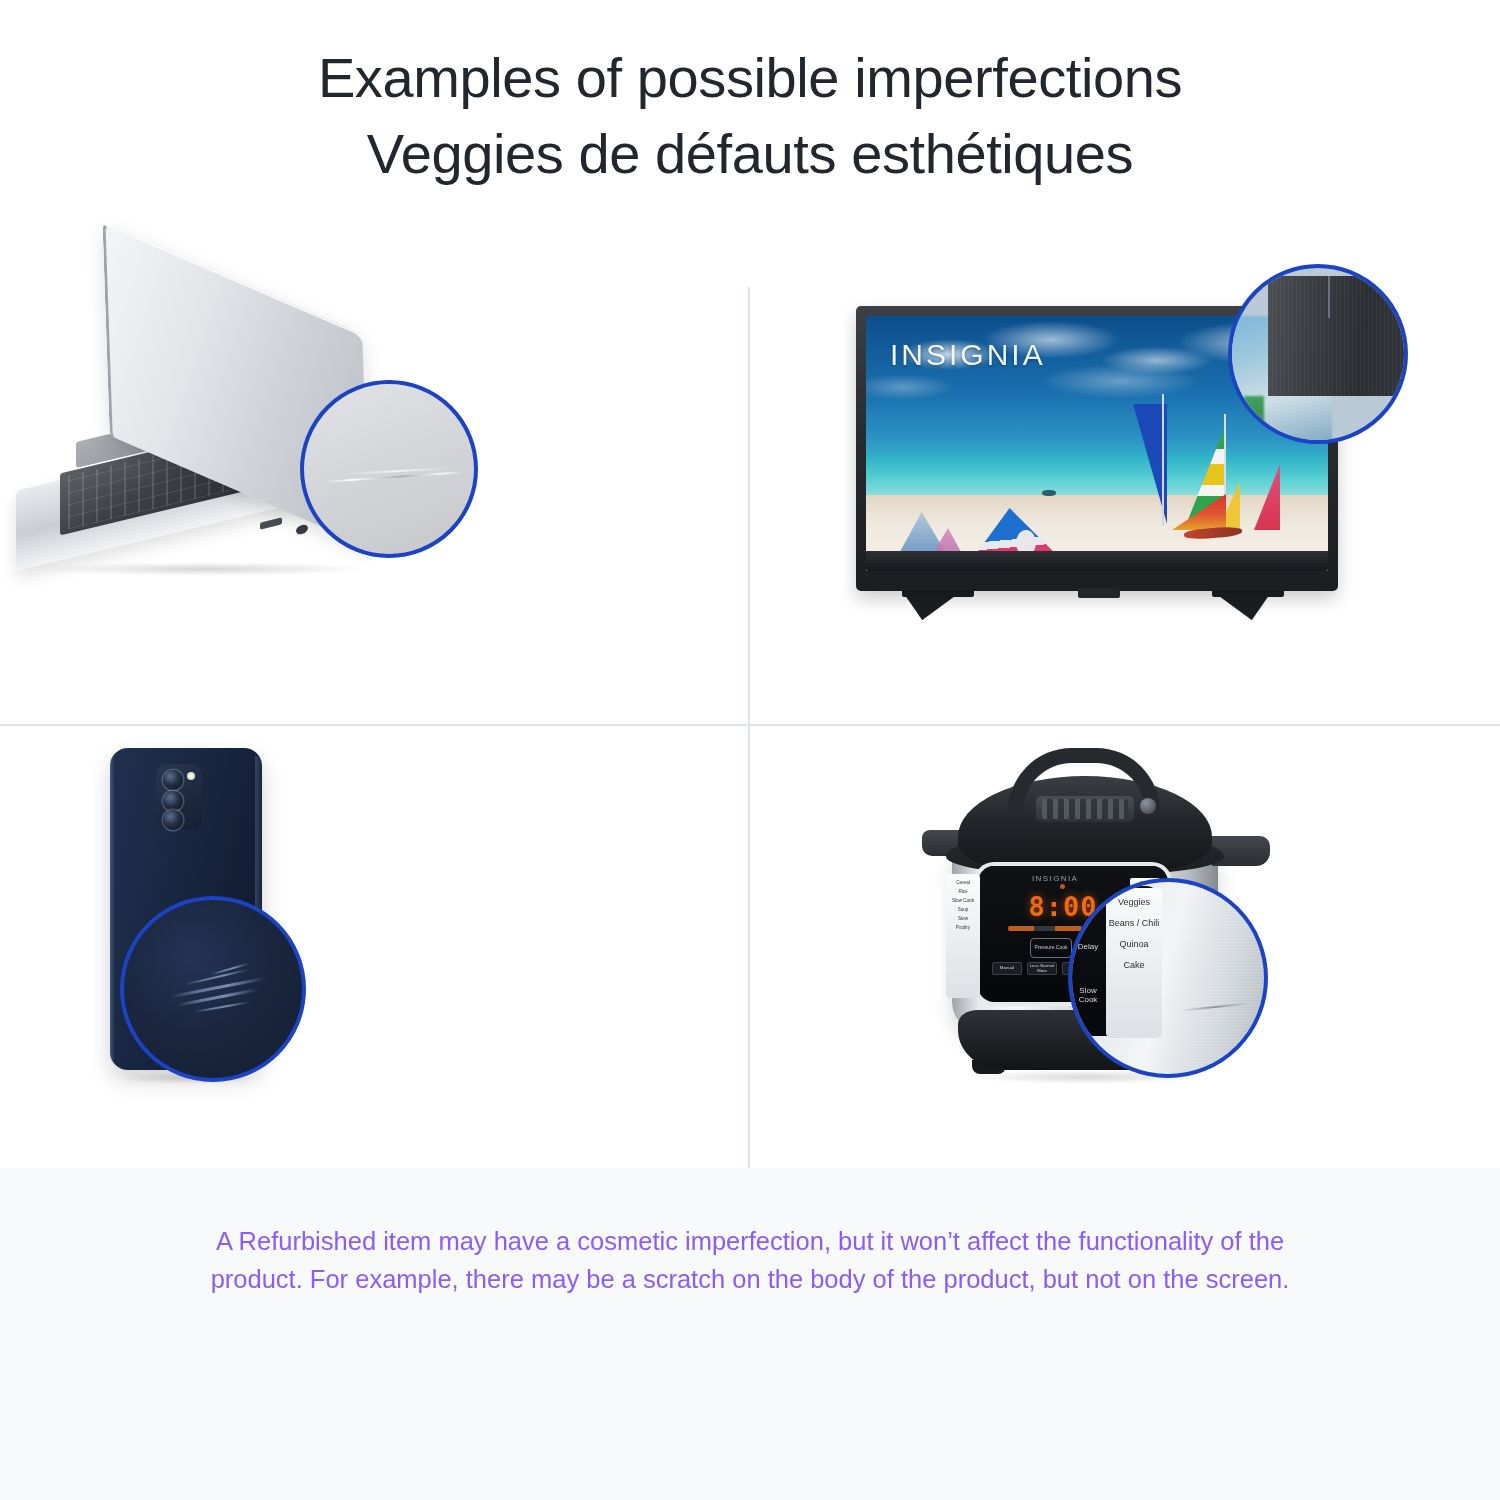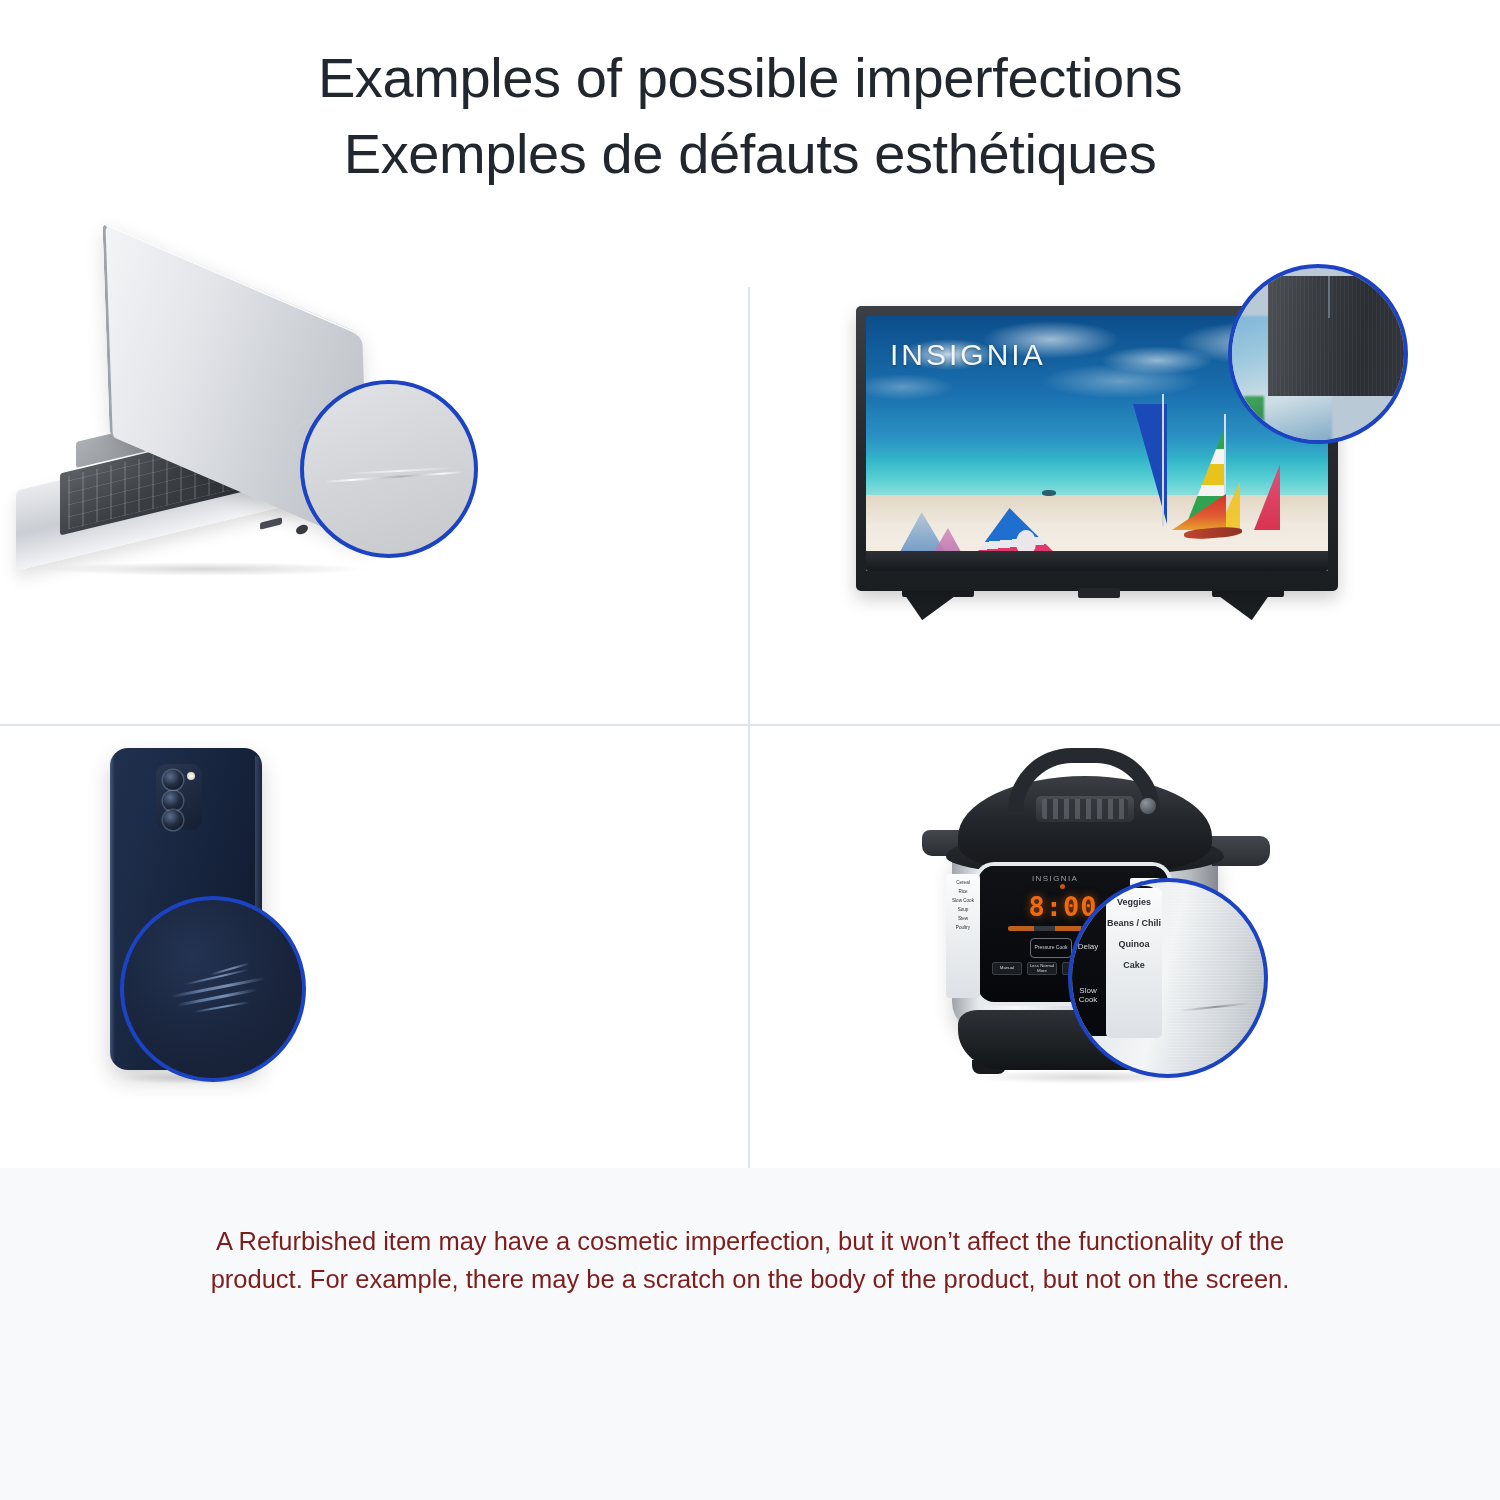--- a/index.html
+++ b/index.html
@@ -523,21 +523,21 @@
     background:linear-gradient(180deg,#0f1114,#06080b);
     border-radius:0 14px 14px 0;
   }
   .mag-cook .zoom-btns{
     position:absolute; left:34px; top:6px;
     width:56px; height:150px;
     background:linear-gradient(180deg,#fafbfb,#dde1e5);
     border-radius:5px;
     display:flex; flex-direction:column; align-items:center; gap:11px; padding-top:10px;
   }
-  .mag-cook .zb{ font-size:9px; color:#2b2f35; text-align:center; line-height:1.1;font-weight:bold; }
+  .mag-cook .zb{ font-size:9px; color:#2b2f35; text-align:center; line-height:1.1; }
   .mag-cook .zoom-darkbtn{
     position:absolute; left:-2px; width:36px; font-size:8px; color:#d5d9de; text-align:center;
   }
   .mag-cook .zd1{ top:60px; } .mag-cook .zd2{ top:104px; }
   .mag-cook .zoom-scratch{
     position:absolute; left:108px; top:124px; width:70px; height:2px;
     background:linear-gradient(90deg,rgba(255,255,255,0),rgba(120,124,130,.75),rgba(255,255,255,0));
     transform:rotate(-6deg); filter:blur(.4px);
   }
   .mag-cook .zoom-grain{
@@ -555,32 +555,32 @@
     position:absolute; left:0; top:1168px;
     width:1500px; height:332px;
     background:#f8f9fb;
     display:flex; flex-direction:column;
     align-items:center; justify-content:flex-start;
     padding:54px 180px 0 180px;
   }
   .para{
     font-size:25.5px;
     line-height:38px;
-    color:#7f1d1d;
+    color:#8b5cf6;
     text-align:center;
     max-width:1140px;
   }
   .para-fr{ margin-top:26px; }
 </style>
 </head>
 <body>
 
 <div class="header">
   <div class="title-line">Examples of possible imperfections</div>
-  <div class="title-line">Exemples de défauts esthétiques</div>
+  <div class="title-line">Veggies de défauts esthétiques</div>
 </div>
 
 <div class="grid">
 
   <div class="vdiv"></div>
   <div class="hdiv"></div>
 
   <div class="cell cell-tl">
     <div class="stage">
       <div class="laptop">

